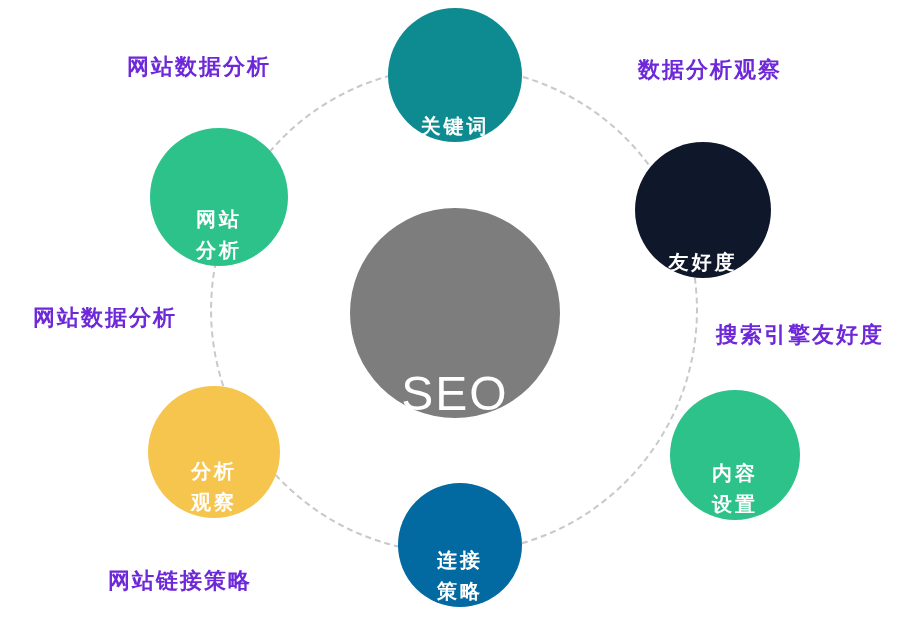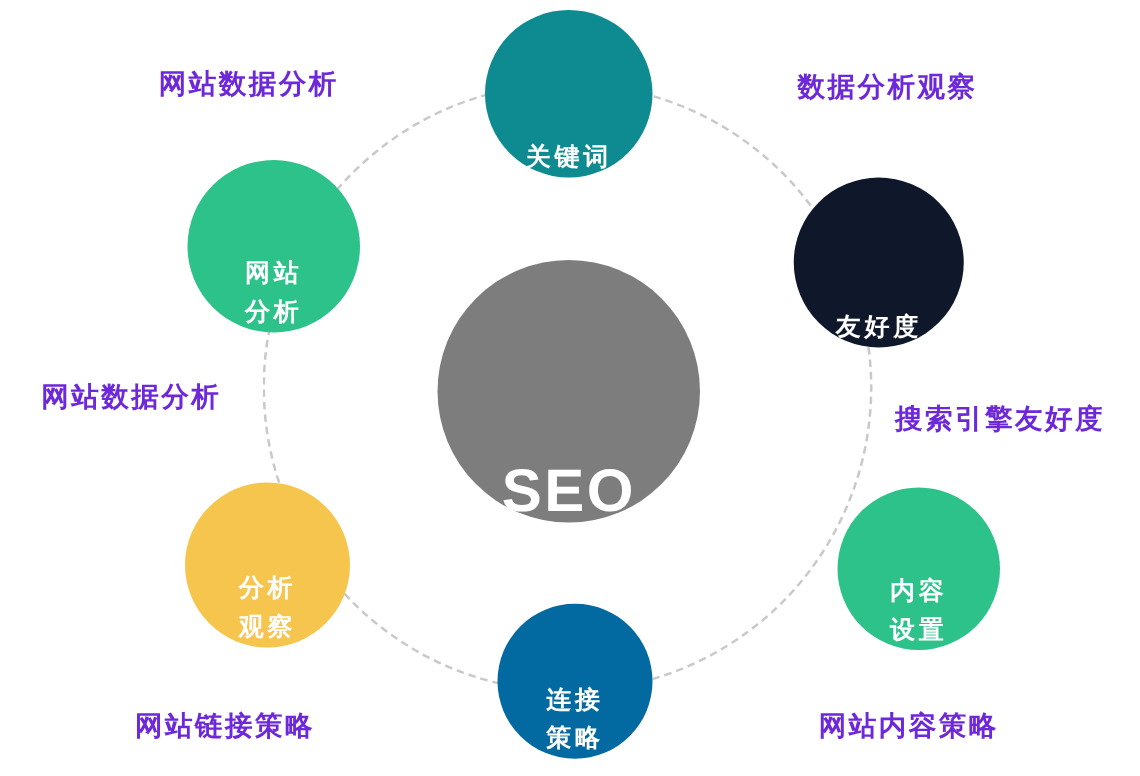--- a/index.html
+++ b/index.html
@@ -38,21 +38,21 @@
     letter-spacing: 3px;
     text-align: center;
     white-space: pre-line;
   }
   .node-center {
     left: 350px; top: 208px;
     width: 210px; height: 210px;
   }
   .node-center .node-label {
     font-size: 48px;
-    font-weight: 700;
+    font-weight: 400;
     letter-spacing: 2px;
     line-height: 1;
   }
   .node-top         { left: 388px; top: 8px;   width: 134px; height: 134px; }
   .node-top-right   { left: 635px; top: 142px; width: 136px; height: 136px; }
   .node-bottom-right{ left: 670px; top: 390px; width: 130px; height: 130px; }
   .node-bottom      { left: 398px; top: 483px; width: 124px; height: 124px; }
   .node-bottom-left { left: 148px; top: 386px; width: 132px; height: 132px; }
   .node-top-left    { left: 150px; top: 128px; width: 138px; height: 138px; }
   .outer-label {
@@ -109,19 +109,18 @@
     <span class="node-label">网站
 分析</span>
   </div>
 
   <div class="outer-label label-top-left">网站数据分析</div>
 
   <div class="outer-label label-top-right">数据分析观察</div>
 
   <div class="outer-label label-right">搜索引擎友好度</div>
 
-  <div class="outer-label label-bottom-right">网站内容策略</div>
 
   <div class="outer-label label-bottom-left">网站链接策略</div>
 
   <div class="outer-label label-left">网站数据分析</div>
 
 </div>
 
 </body></html>

